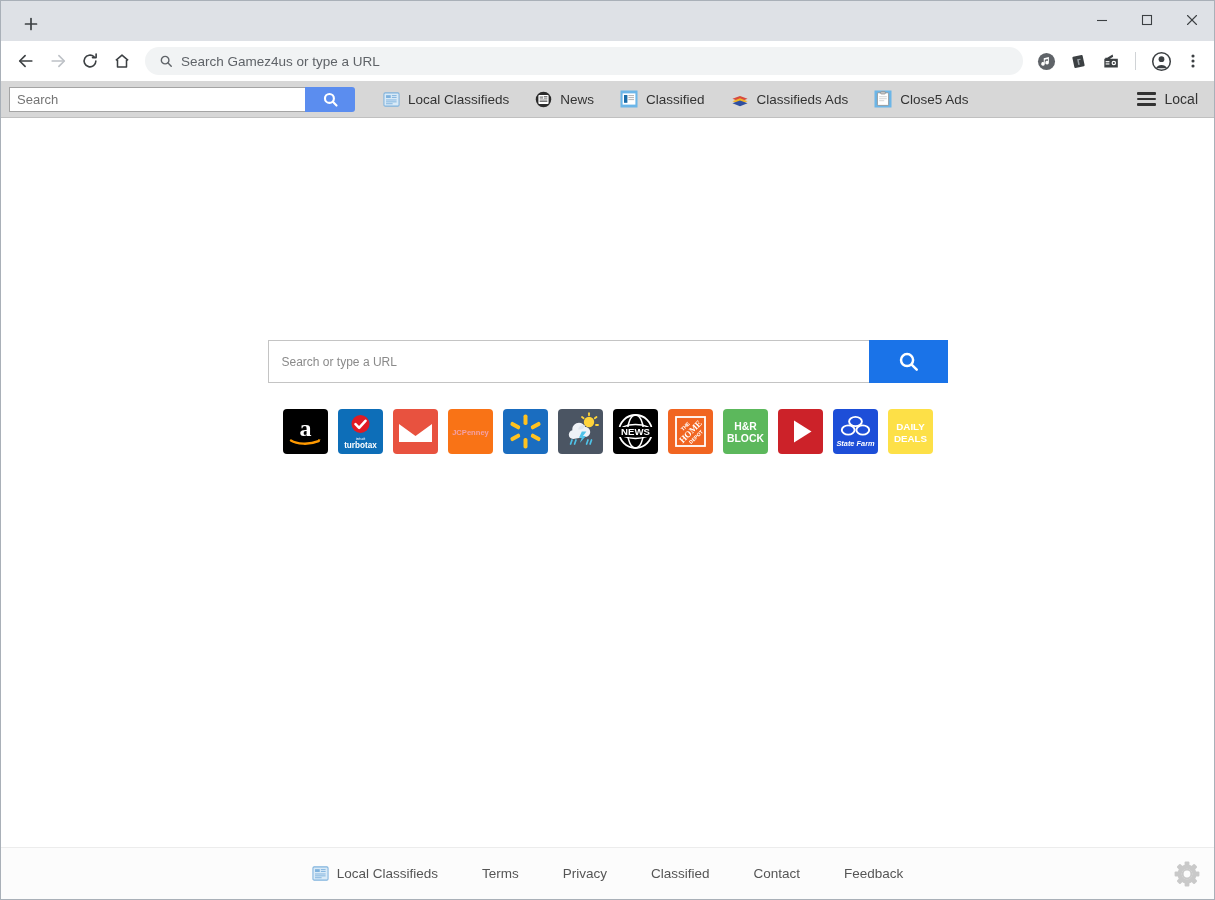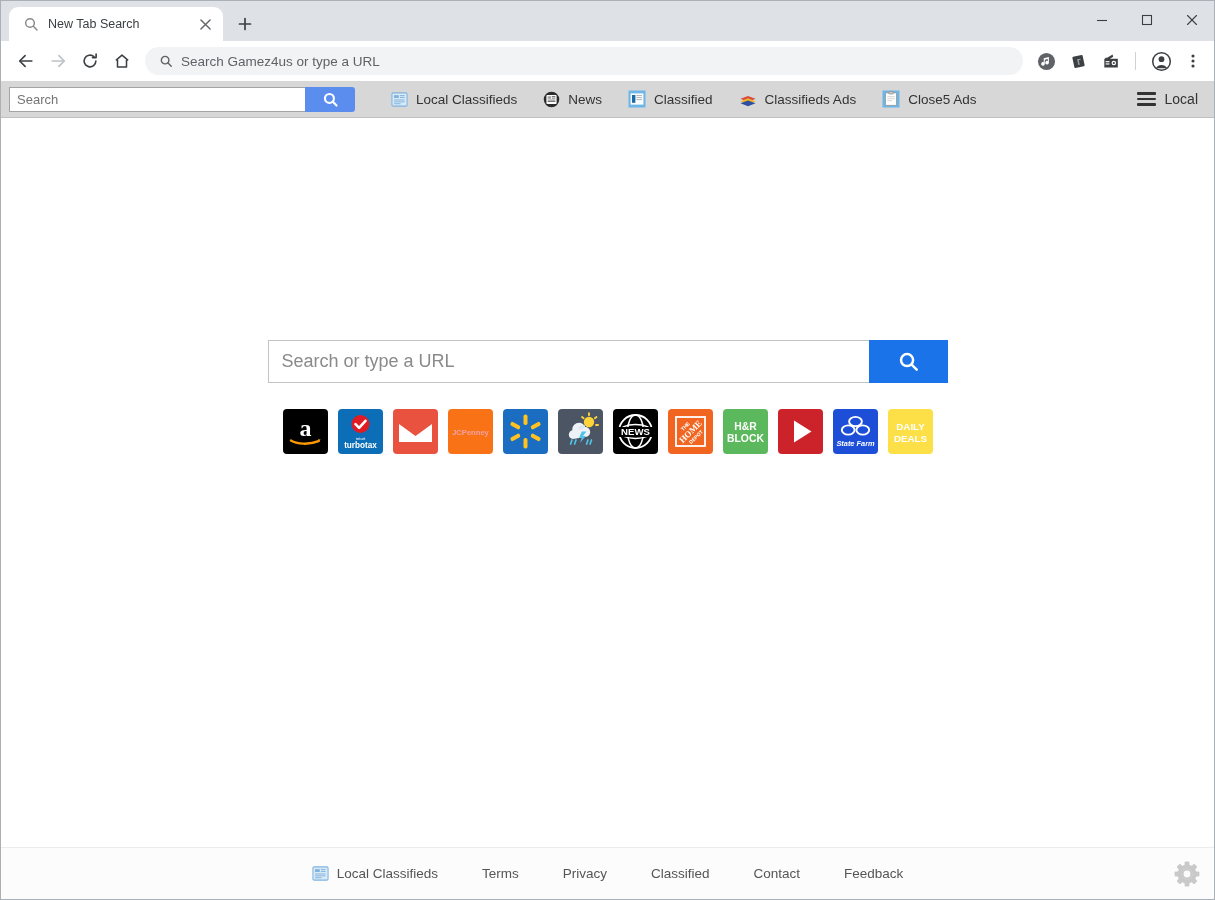--- a/index.html
+++ b/index.html
@@ -79,21 +79,21 @@
   .omnibox-text { font-size: 13.5px; color: #5f6368; }
   .ext-icons { display: flex; align-items: center; gap: 6px; }
   .ext-icon { width: 26px; height: 26px; display:flex; align-items:center; justify-content:center; border-radius:50%; }
   .vsep { width: 1px; height: 18px; background: #d0d3d6; margin: 0 6px; }
 
   
   .exttoolbar {
     height: 37px; background: #d7d7d7;
     border-bottom: 1px solid #c0c0c0;
     display: flex; align-items: center;
-    flex: none; position: relative; gap: 8px;
+    flex: none; position: relative;
   }
   .tb-searchwrap { display: flex; align-items: center; margin-left: 8px; }
   .tb-search-input {
     width: 296px; height: 25px;
     background: #fff; border: 1px solid #a4a4a4;
     border-right: none;
     font-size: 13px; color: #555;
     padding: 0 7px;
     font-family: "Liberation Sans", sans-serif;
     outline: none;
@@ -124,21 +124,21 @@
     flex: 1;
     display: flex; flex-direction: column; align-items: center;
     padding-top: 222px;
   }
   .main-search {
     display: flex; width: 680px; height: 43px;
   }
   .main-search-input {
     flex: 1; height: 43px;
     border: 1px solid #c4c4c4; border-right: none;
-    font-size: 18px; color: #333;
+    font-size: 12px; color: #333;
     padding: 0 13px;
     font-family: "Liberation Sans", sans-serif;
     outline: none;
     background: #fff;
   }
   .main-search-input::placeholder { color: #8a8a8a; }
   .main-search-btn {
     width: 79px; height: 43px; background: #1a73e8;
     border: none; display: flex; align-items: center; justify-content: center;
   }
@@ -168,35 +168,20 @@
   .footer-gear { position: absolute; right: 12px; top: 50%; transform: translateY(-50%); }
 
   svg { display: block; }
 </style>
 </head>
 <body>
 
 <div class="browser">
 
   <div class="tabstrip">
-    <div class="tab">
-      <span class="tab-favicon">
-        <svg width="16" height="16" viewBox="0 0 24 24" fill="none" stroke="#5f6368" stroke-width="2.2">
-          <circle cx="10.5" cy="10.5" r="6.5"></circle>
-            <line x1="15.5" y1="15.5" x2="21" y2="21" stroke-linecap="round"></line>
-        </svg>
-      </span>
-      <span class="tab-title">New Tab Search</span>
-      <span class="tab-close">
-        <svg width="11" height="11" viewBox="0 0 12 12" stroke="#5f6368" stroke-width="1.5" stroke-linecap="round">
-          <line x1="1" y1="1" x2="11" y2="11"></line>
-            <line x1="11" y1="1" x2="1" y2="11"></line>
-        </svg>
-      </span>
-    </div>
     <div class="newtab-btn">
       <svg width="14" height="14" viewBox="0 0 14 14" stroke="#3c4043" stroke-width="1.7" stroke-linecap="round">
         <line x1="7" y1="1.5" x2="7" y2="12.5"></line>
           <line x1="1.5" y1="7" x2="12.5" y2="7"></line>
       </svg>
     </div>
     <div class="wincontrols">
       <div class="wc">
         <svg width="12" height="12" viewBox="0 0 12 12" stroke="#3c4043" stroke-width="1.1">
             <line x1="1" y1="6.5" x2="11" y2="6.5"></line>

